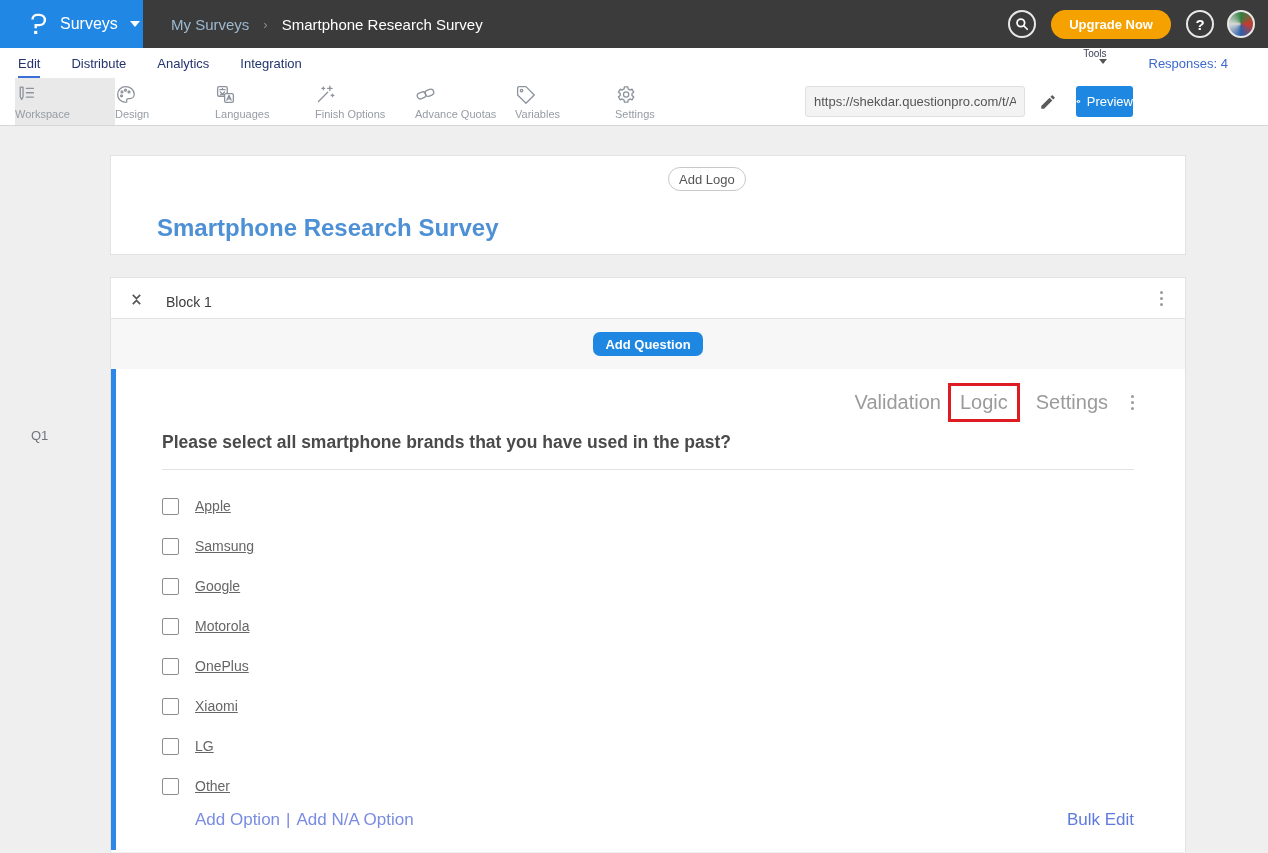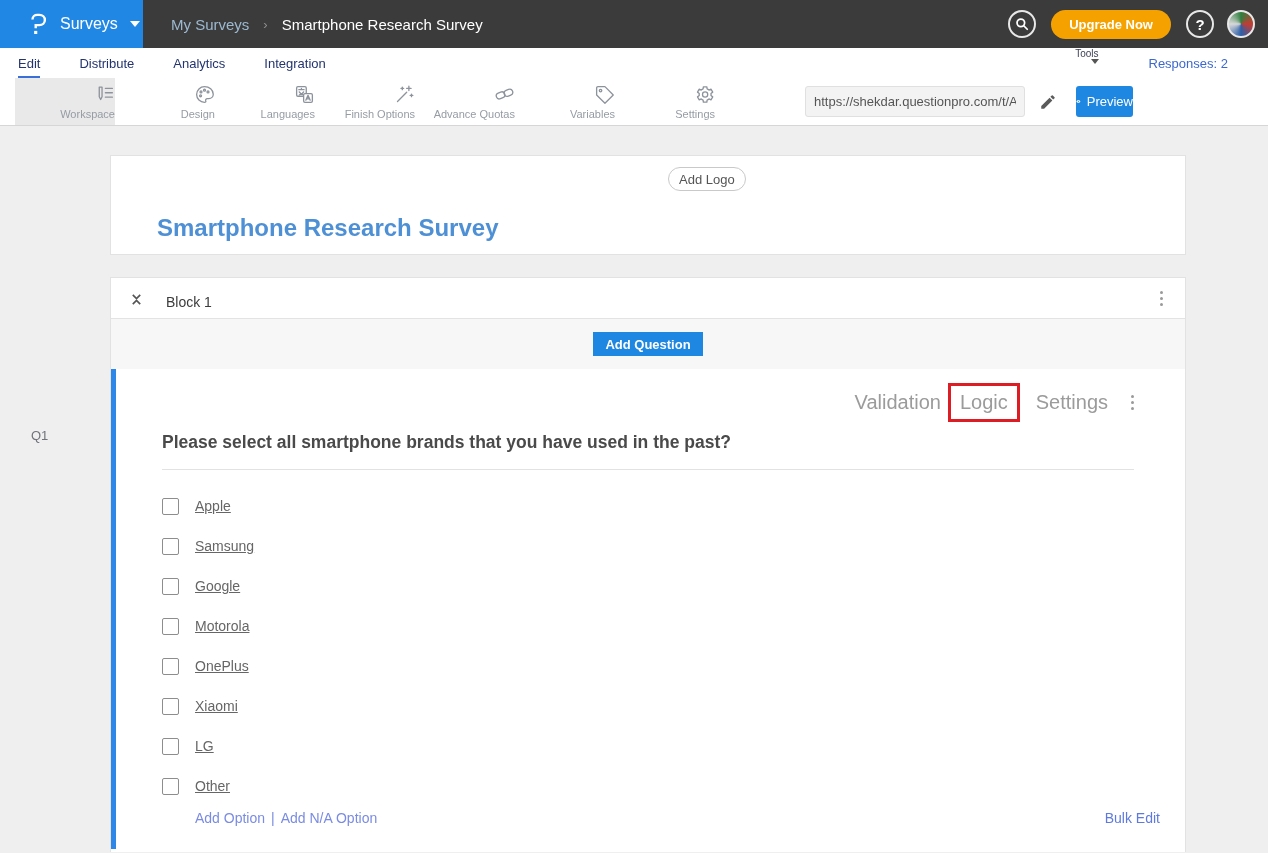--- a/index.html
+++ b/index.html
@@ -23,35 +23,35 @@
     display:flex; align-items:center; justify-content:center; color:#fff; cursor:pointer; }
   .help-btn { font-size:15px; font-weight:bold; }
   .upgrade-btn { height:29px; background:#f5a100; border:none; border-radius:15px;
     color:#fff; font-size:13px; font-weight:bold; padding:0 18px; margin:0 15px;
     cursor:pointer; font-family:inherit; }
   .avatar { width:28px; height:28px; border-radius:50%; border:2px solid #e8e8e8;
     margin-left:13px; cursor:pointer;
     background: conic-gradient(#2f7f3f, #c53b33, #2c5fa8, #d9d9d9, #2f7f3f); }
 
   
-  .subnav { height:30px; background:#fff; display:flex; align-items:stretch; padding:0 18px;gap:8px; }
+  .subnav { height:30px; background:#fff; display:flex; align-items:stretch; padding:0 18px; }
   .subnav-tab { display:flex; align-items:center; font-size:13px; color:#23346e;
     margin-right:31px; cursor:pointer; border-bottom:2px solid transparent; padding-top:2px; }
   .subnav-tab.active { border-bottom-color:#3a6fd8; }
   .tools { margin-left:auto; display:flex; align-items:flex-end; font-size:10px;
     color:#3c3f55; cursor:pointer;flex-direction:column; }
   .tools-caret { width:0; height:0; border-left:4px solid transparent;
     border-right:4px solid transparent; border-top:5px solid #555; margin-left:14px; }
   .responses { display:flex; align-items:center; font-size:13px; color:#3c68cf;
     margin-left:42px; margin-right:22px; cursor:pointer; }
 
   
   .toolbar { height:48px; background:#fff; border-bottom:1px solid #d6d6d6;
     display:flex; align-items:stretch; padding-left:15px; }
-  .tool-item { width:100px; display:flex; flex-direction:column; align-items:flex-end;
+  .tool-item { width:100px; display:flex; flex-direction:column; align-items:flex-start;
     justify-content:center; gap:3px; cursor:pointer; }
   .tool-item.active { background:#e9e9e9; }
   .tool-item svg { width:21px; height:21px; stroke:#8d939c; fill:none;
     stroke-width:1.5; stroke-linecap:round; stroke-linejoin:round; }
   .tool-label { font-size:11px; color:#969ca4; }
   .url-box { align-self:center; margin-left:90px; width:220px; height:31px;
     background:#f3f3f3; border:1px solid #e0e0e0; border-radius:3px; color:#555;
     font-size:13px; padding:0 8px; font-family:inherit; }
   .edit-pencil { align-self:center; margin-left:14px; width:18px; height:18px; cursor:pointer; }
   .preview-btn { align-self:center; margin-left:19px; width:57px; height:31px;
@@ -72,38 +72,38 @@
   .block-card { top:151px; height:780px; }
   .block-header { height:41px; display:flex; align-items:center; padding:0 22px 0 19px;
     border-bottom:1px solid #e3e3e3; }
   .collapse-icon { width:13px; height:13px; cursor:pointer; }
   .collapse-icon svg { width:13px; height:13px; stroke:#555; fill:none; stroke-width:1.8; }
   .block-title { font-size:14px; color:#3c3c3c; margin-left:23px;margin-top:8px; }
   .kebab { margin-left:auto; display:flex; flex-direction:column; gap:3px; cursor:pointer; }
   .kebab i { width:3px; height:3px; border-radius:50%; background:#9a9a9a; }
   .add-question-strip { height:50px; background:#f7f7f7; display:flex;
     align-items:center; justify-content:center; }
-  .add-question-btn { height:24px; background:#1e87e2; border:none; border-radius:0;
+  .add-question-btn { height:24px; background:#1e87e2; border:none; border-radius:7px;
     color:#fff; font-size:13px; font-weight:bold; padding:0 12px; cursor:pointer;
     font-family:inherit; }
 
   .question-card { background:#fff; border-left:5px solid #2c87e8; min-height:480px; }
   .qtabs { display:flex; justify-content:flex-end; align-items:center;
     padding:14px 51px 0 0; color:#9b9b9b; font-size:20px; }
   .qtab { margin-left:9px; padding:5px 4px; cursor:pointer; }
   .qtab.boxed { border:3px solid #dd1c23; padding:5px 9px; margin:0 3px; }
   .qtabs .kebab { margin-left:19px; }
   .qtitle { margin:10px 51px 0 46px; font-size:17.5px; color:#4a4a4a;
     padding-bottom:16px; border-bottom:1px solid #e2e2e2; cursor:text; }
   .options { margin:16px 0 0 46px; }
   .option { display:flex; align-items:center; height:40px; }
   .checkbox { width:17px; height:17px; border:1px solid #8d8d8d; border-radius:2px;
     background:#fff; cursor:pointer; flex:none; }
   .option-label { margin-left:16px; font-size:14px; color:#666; cursor:text;text-decoration:underline; }
-  .qfooter { display:flex; align-items:center; margin:4px 25px 0 79px; font-size:14px;
+  .qfooter { display:flex; align-items:center; margin:4px 51px 0 79px; font-size:17px;
     padding-bottom:20px;text-align:center; }
   .opt-link { color:#7a8ce2; cursor:pointer; }
   .opt-sep { color:#7a8ce2; margin:0 6px; }
   .bulk-edit { margin-left:auto; color:#5f7ade; cursor:pointer; }
   .q-code { position:absolute; left:31px; top:302px; font-size:13px; color:#6f737a; }
 </style>
 </head>
 <body>
 
 <header class="topbar">
@@ -135,21 +135,21 @@
 
 <nav class="subnav">
   <div class="subnav-tab active">Edit</div>
   <div class="subnav-tab">Distribute</div>
   <div class="subnav-tab">Analytics</div>
   <div class="subnav-tab">Integration</div>
   <div class="tools">
     <span>Tools</span>
     <span class="tools-caret"></span>
   </div>
-  <div class="responses">Responses: 2</div>
+  <div class="responses">Responses: 4</div>
 </nav>
 
 <div class="toolbar">
   <div class="tool-item active">
     <svg viewBox="0 0 24 24">
       <path d="M6 3.5v11l1.6 3.2L9.2 14.5v-11z"></path>
         <line x1="13" y1="5" x2="21" y2="5"></line>
       <line x1="13" y1="10" x2="21" y2="10"></line>
         <line x1="13" y1="15" x2="21" y2="15"></line>
     </svg>

